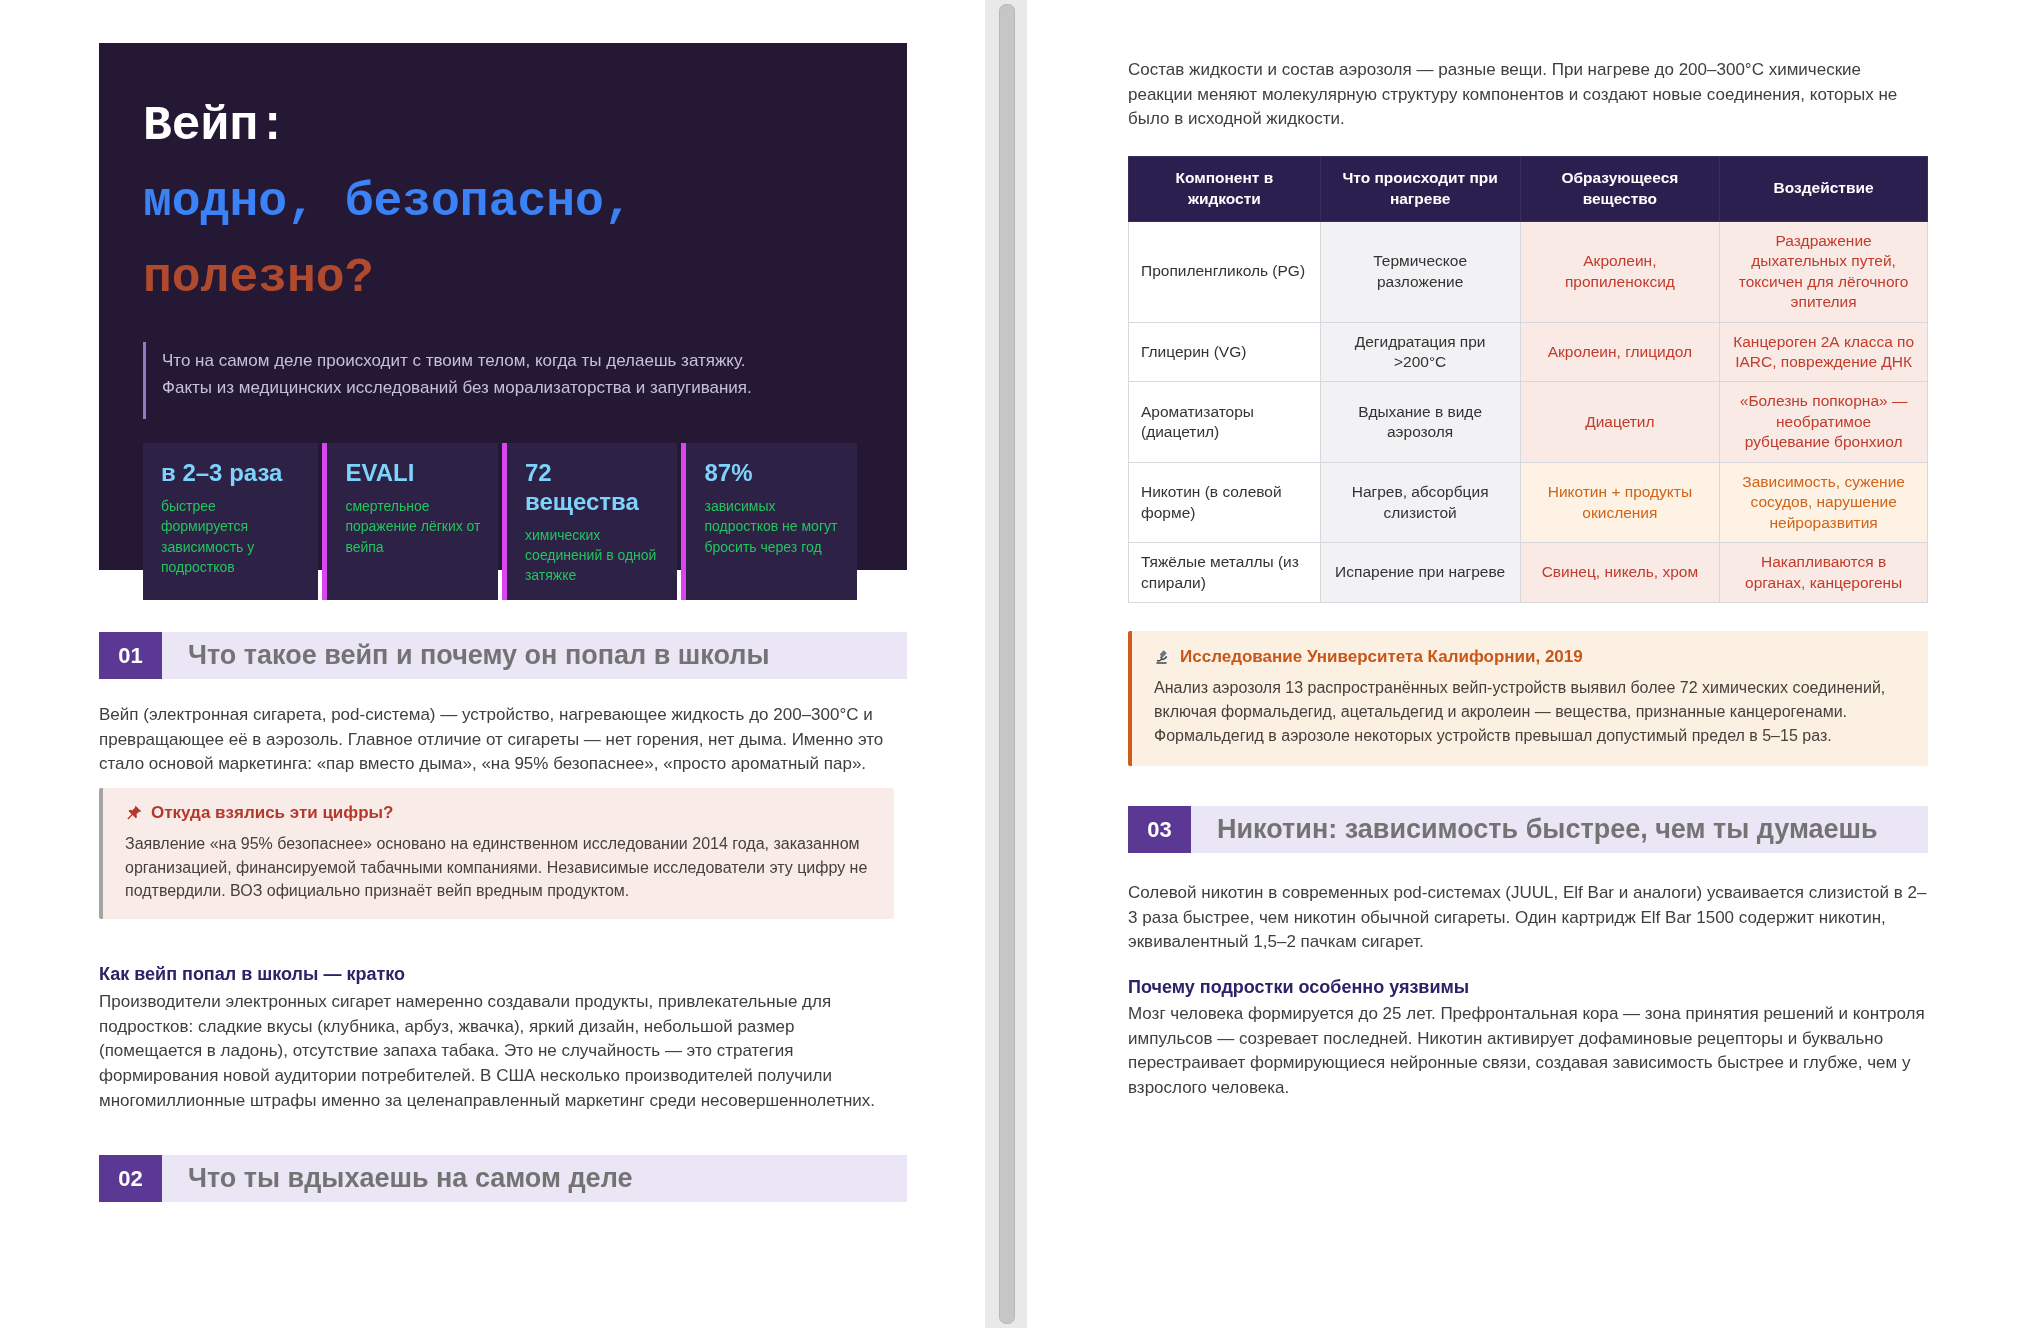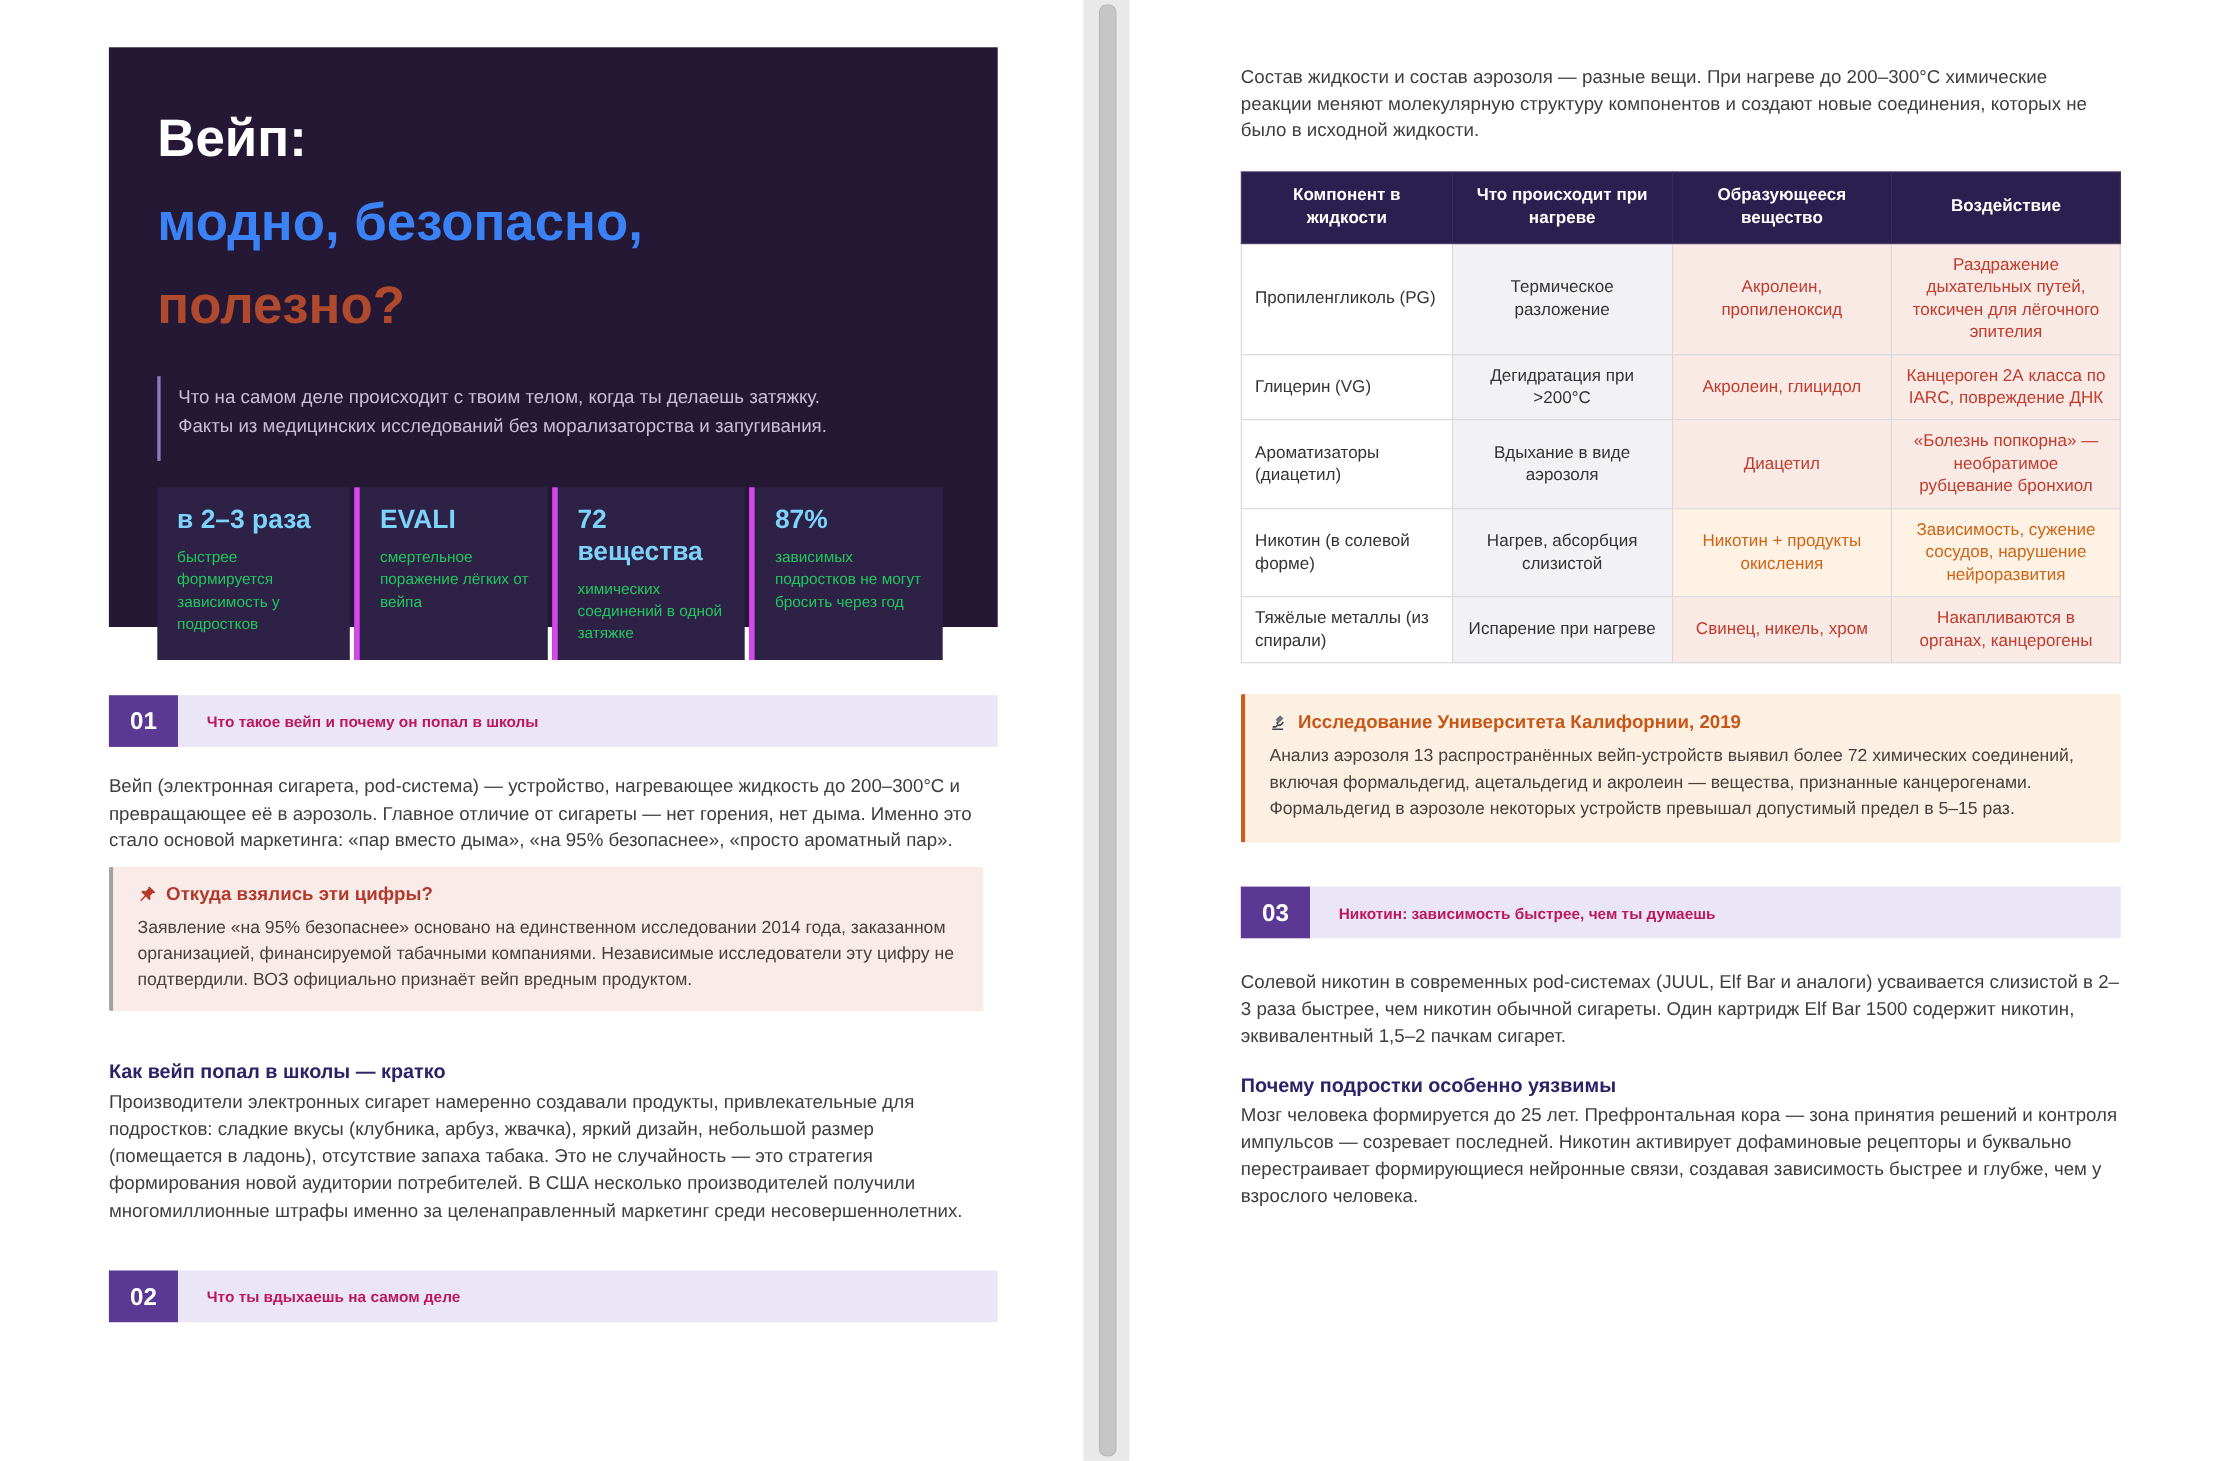--- a/index.html
+++ b/index.html
@@ -25,21 +25,21 @@
   .hero-sub{margin-top:26px;border-left:3px solid #8d7cc0;padding:6px 0 18px 16px;font-size:17px;line-height:1.55;color:#c7c0d8;width:600px;}
   .stats{display:flex;margin-top:24px;}
   .stat{background:#2d2145;width:179px;box-sizing:border-box;padding:16px 16px 14px 18px;}
   .stat + .stat{border-left:5px solid #d946ef;margin-left:4px;}
   .stat .v{font-size:24px;font-weight:bold;color:#7dd3fc;line-height:1.2;}
   .stat .l{margin-top:8px;font-size:14px;line-height:1.45;color:#22c55e;}
 
   
   .section-bar{display:flex;align-items:stretch;height:47px;}
   .section-bar .num{width:63px;background:#5b3894;color:#ffffff;font-size:22px;font-weight:bold;display:flex;align-items:center;justify-content:center;}
-  .section-bar .bar{flex:1;background:#eae6f6;display:flex;align-items:center;padding-left:26px;font-size:14px;font-weight:bold;color:#be185d;}
+  .section-bar .bar{flex:1;background:#eae6f6;display:flex;align-items:center;padding-left:26px;font-size:27px;font-weight:bold;color:#737373;}
 
   .para{font-size:17px;line-height:1.45;color:#3e3e3e;}
   .subhead{font-size:18px;font-weight:bold;color:#2d2167;}
 
   
   .callout-pink{background:#f9ece8;border-left:4px solid #a3a3a3;padding:15px 22px 16px 22px;box-sizing:border-box;border-radius:2px;}
   .callout-pink .ct{font-size:17px;font-weight:bold;color:#b5382a;display:flex;align-items:center;gap:8px;}
   .callout-pink .cb{margin-top:9px;font-size:16px;line-height:1.48;color:#463f3c;}
 
   
@@ -52,21 +52,21 @@
   table.data th{background:#2b1f50;color:#ffffff;font-size:15.5px;font-weight:bold;line-height:1.35;padding:11px 10px;border:1px solid #3a2d5e;text-align:center;vertical-align:middle;}
   table.data td{border:1px solid #d8d8dc;font-size:15.5px;line-height:1.32;padding:9px 12px;vertical-align:middle;}
   table.data col.c1{width:24%;} table.data col.c2{width:25%;}
   table.data col.c3{width:25%;} table.data col.c4{width:26%;}
   td.comp{background:#ffffff;text-align:left;color:#333;}
   td.proc{background:#f2f2f4;text-align:center;color:#333;}
   tr.tone-red td.subs, tr.tone-red td.eff{background:#f9eae6;color:#c23b2b;text-align:center;}
   tr.tone-orange td.subs, tr.tone-orange td.eff{background:#fdf2e3;color:#cf6418;text-align:center;}
 
   .icon{display:inline-block;width:18px;height:18px;flex:0 0 18px;}
-  .mt{display:block;}
+  .mt{display:block;font-family:Liberation Mono, monospace;}
 </style>
 </head>
 <body>
 
 <div class="page page-left">
   <div class="col-left">
 
     <div class="hero">
       <h1>
         <span class="t1 mt">Вейп:</span>

